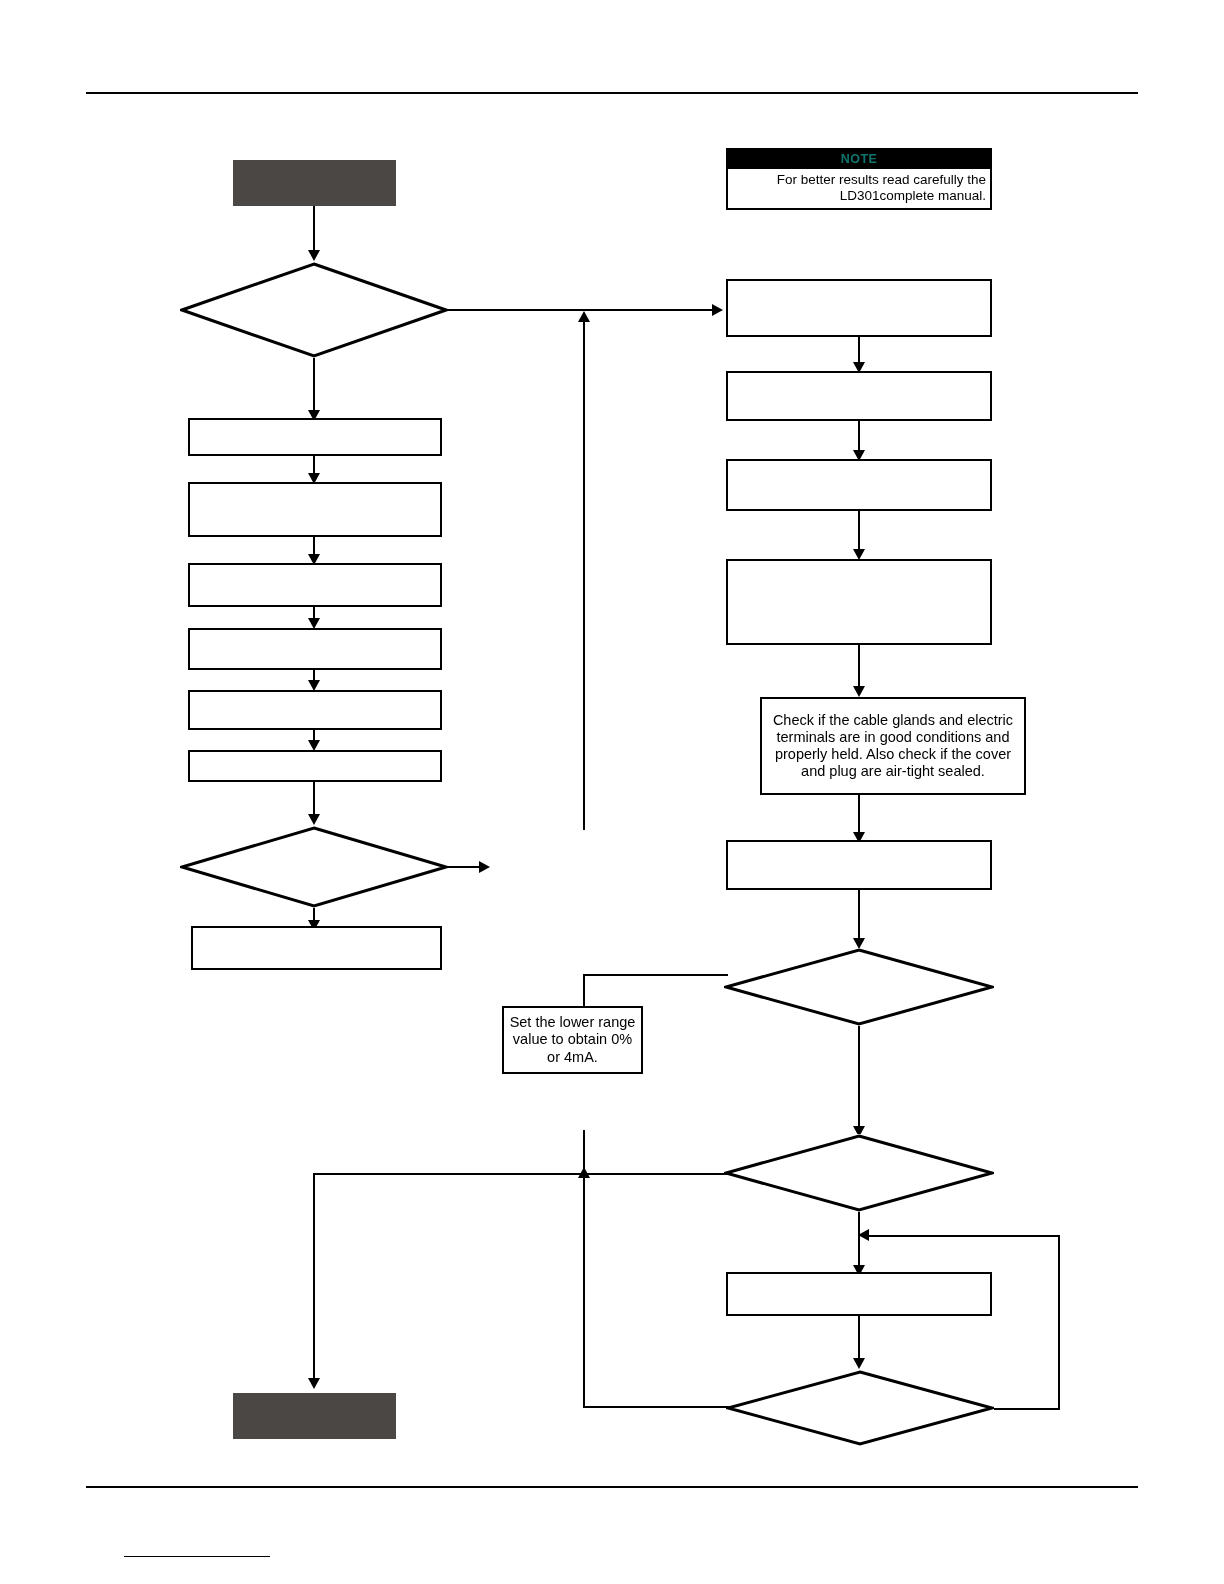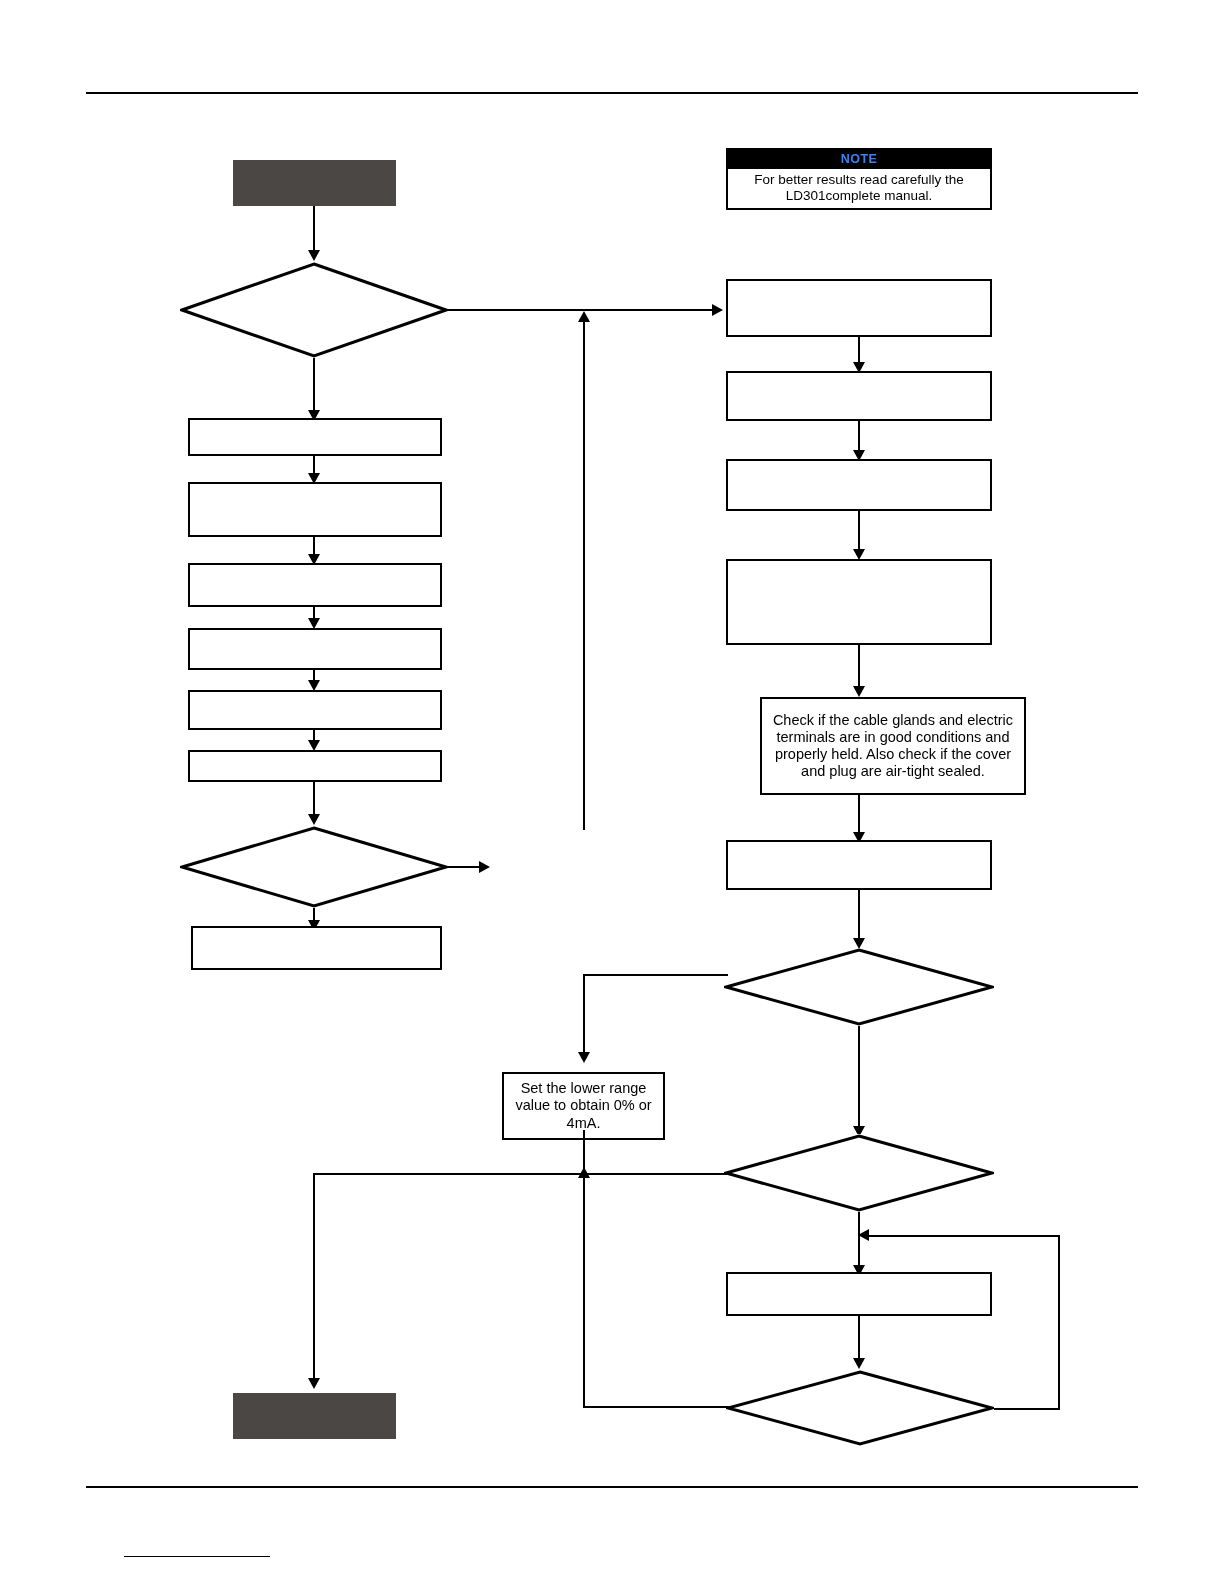--- a/index.html
+++ b/index.html
@@ -16,23 +16,23 @@
   .filled{background:#4b4745;border:1px solid #4b4745;}
 
   
   .diamond{position:absolute;box-sizing:border-box;background:#fff;
            display:flex;align-items:center;justify-content:center;text-align:center;
            font-size:14px;line-height:1.15;}
   .diamond svg{position:absolute;inset:0;width:100%;height:100%;}
   .diamond .dtext{position:relative;z-index:2;padding:0 10px;}
 
   .note{position:absolute;box-sizing:border-box;border:2px solid #000;background:#fff;}
-  .note-title{background:#000;color:#3b82f6;text-align:center;font-weight:bold;font-size:12.5px;
+  .note-title{background:#000;color:#0f766e;text-align:center;font-weight:bold;font-size:12.5px;
                letter-spacing:.5px;padding:2px 0 3px;}
-  .note-body{text-align:center;font-size:13.5px;line-height:1.2;padding:3px 4px 18px;}
+  .note-body{text-align:right;font-size:13.5px;line-height:1.2;padding:3px 4px 18px;}
 
   .ln{position:absolute;background:#000;}
   .lnv{width:2px;}
   .lnh{height:2px;}
   .arrow{position:absolute;width:0;height:0;}
   .arrow.down{border-left:6px solid transparent;border-right:6px solid transparent;border-top:11px solid #000;}
   .arrow.up{border-left:6px solid transparent;border-right:6px solid transparent;border-bottom:11px solid #000;}
   .arrow.right{border-top:6px solid transparent;border-bottom:6px solid transparent;border-left:11px solid #000;}
   .arrow.left{border-top:6px solid transparent;border-bottom:6px solid transparent;border-right:11px solid #000;}
 </style>
@@ -142,21 +142,21 @@
     <span class="dtext"></span>
   </div>
 
   <div class="ln lnh" style="left:583px;top:974px;width:145px;"></div>
   <div class="ln lnv" style="left:583px;top:974px;height:86px;"></div>
   <div class="arrow down" style="left:578px;top:1052px;"></div>
 
   <div class="ln lnv" style="left:858px;top:1026px;height:108px;"></div>
   <div class="arrow down" style="left:853px;top:1126px;"></div>
 
-  <div class="node" style="left:502px;top:1072px;width:163px;height:68px;">Set the lower range value to obtain 0% or 4mA.</div>
+  <div class="node" style="left:502px;top:1006px;width:141px;height:68px;">Set the lower range value to obtain 0% or 4mA.</div>
 
   <div class="ln lnv" style="left:583px;top:1130px;height:42px;"></div>
   <div class="arrow up" style="left:578px;top:1167px;"></div>
 
   <div class="diamond" style="left:724px;top:1134px;width:270px;height:78px;">
     <svg viewBox="0 0 270 78" preserveAspectRatio="none">
       <polygon points="135,2 268,39 135,76 2,39" fill="#fff" stroke="#000" stroke-width="3"></polygon>
     </svg>
     <span class="dtext"></span>
   </div>

